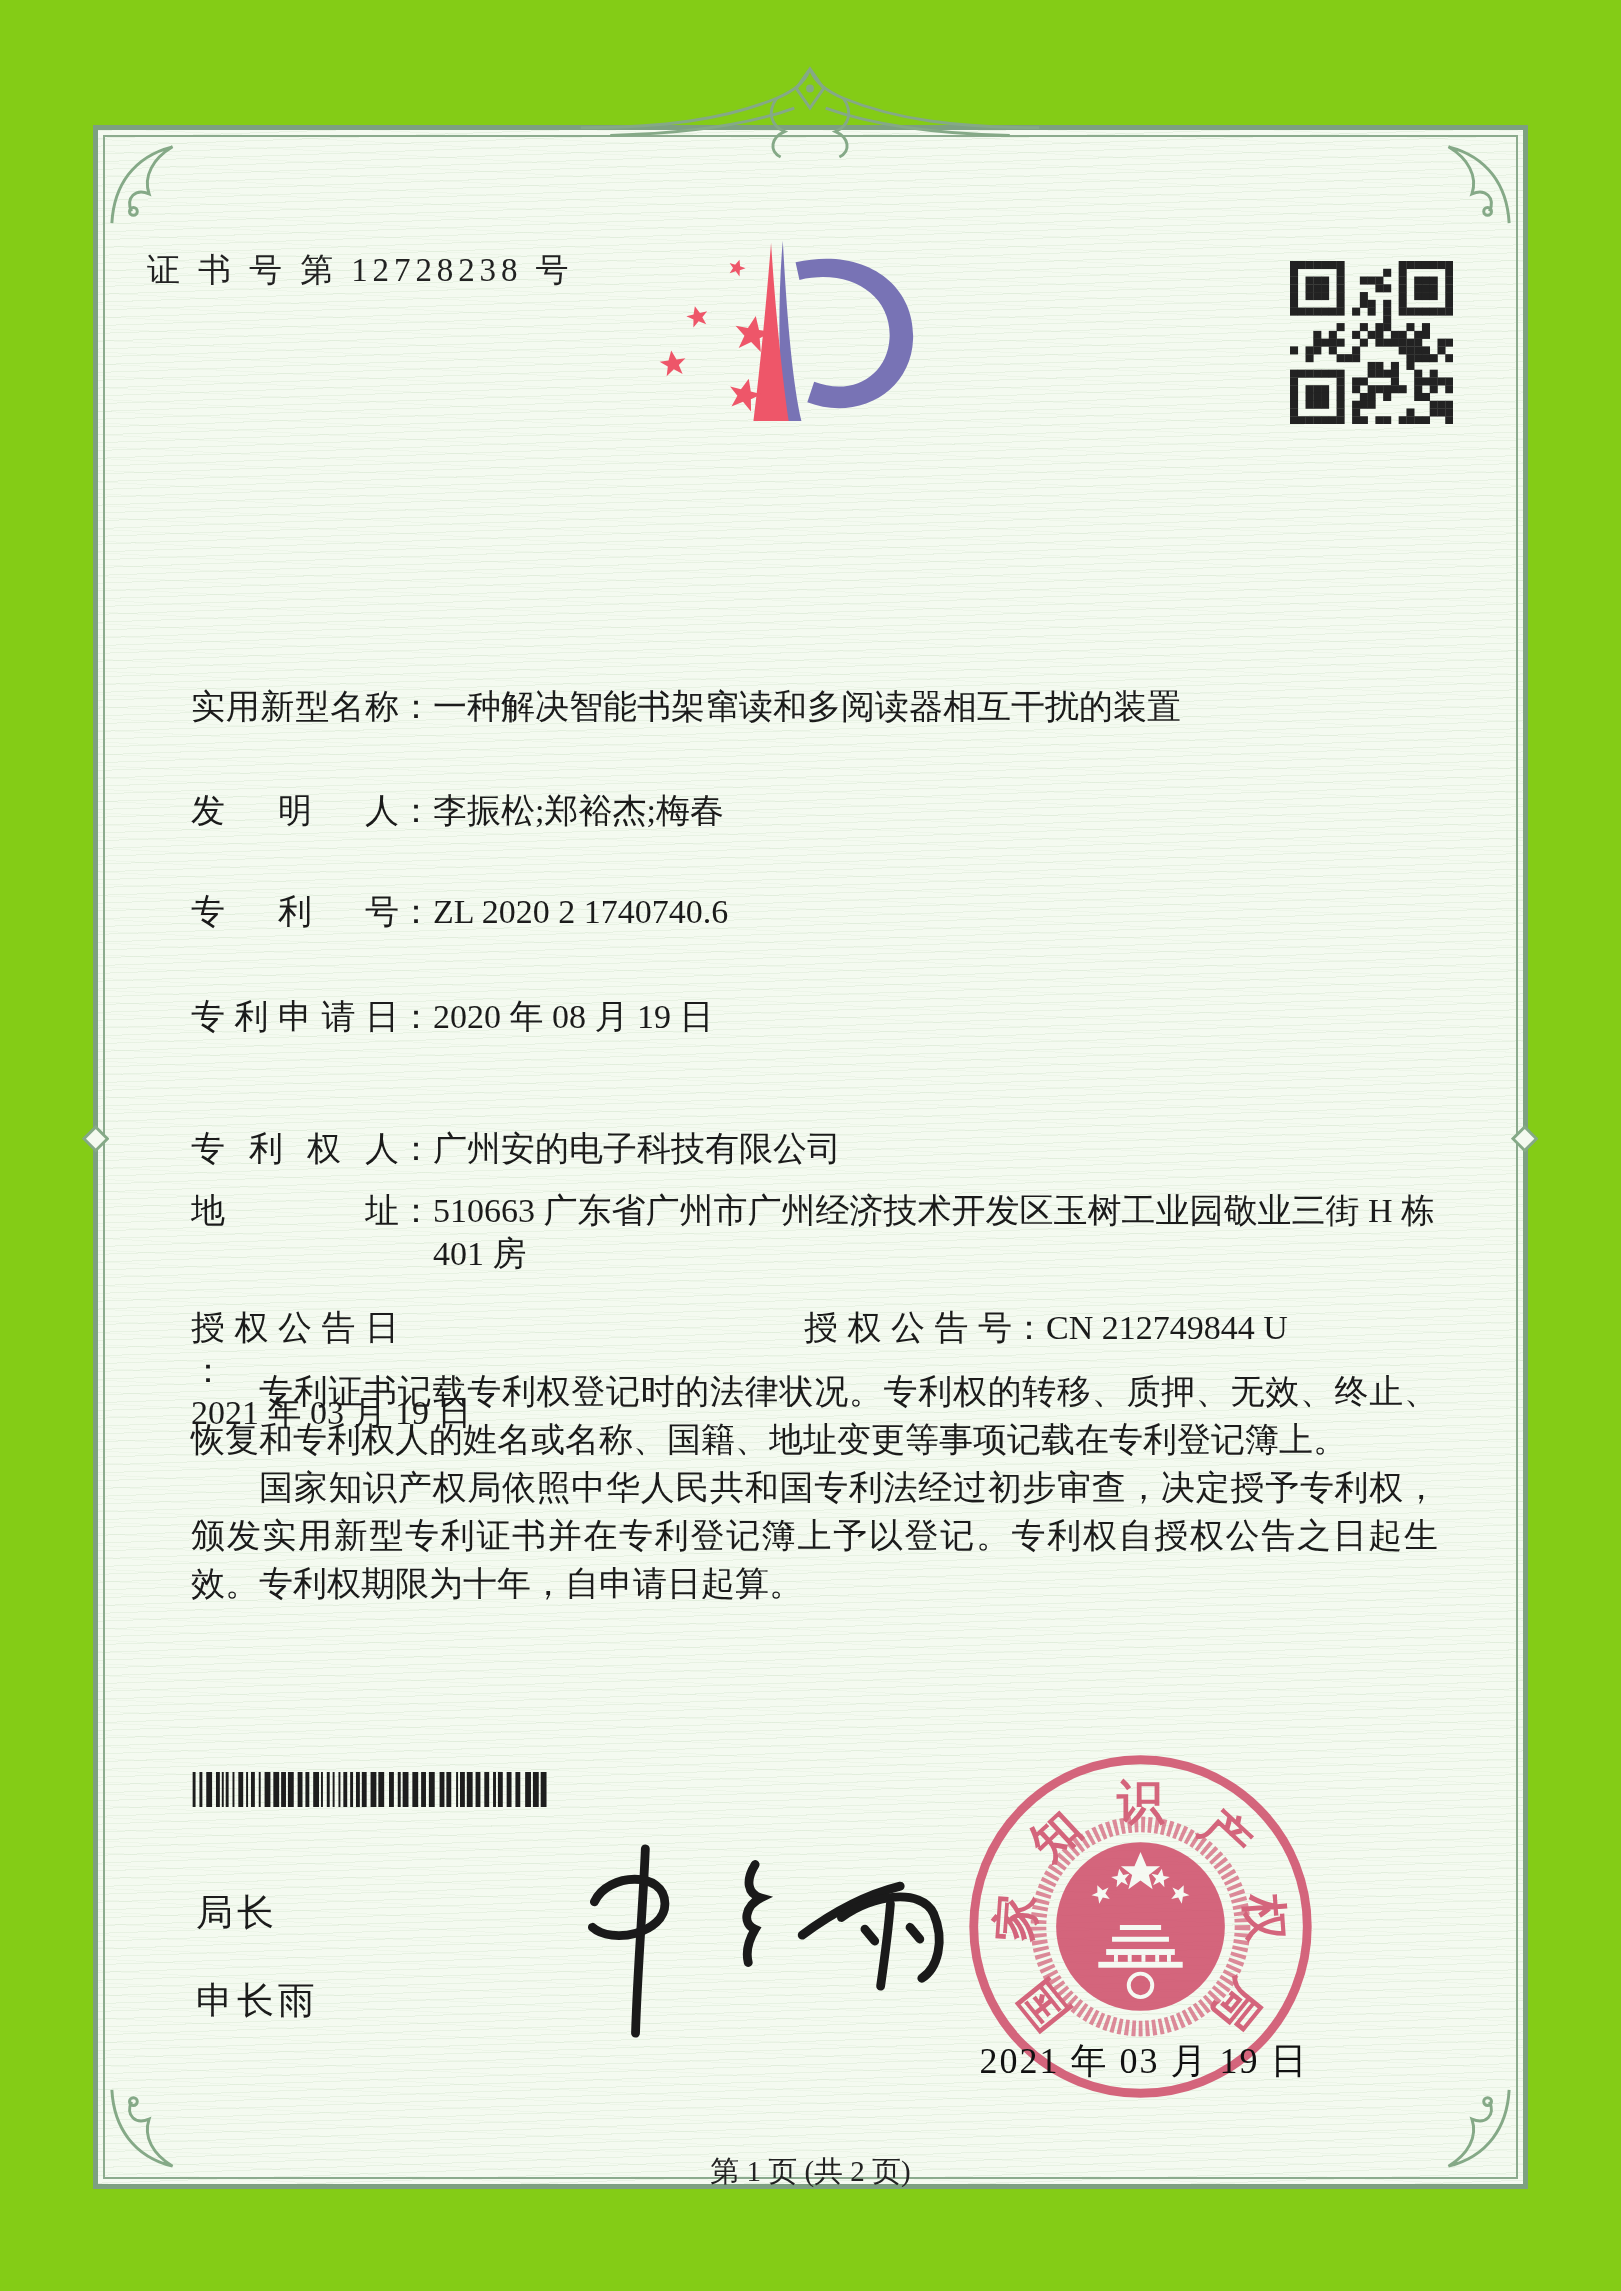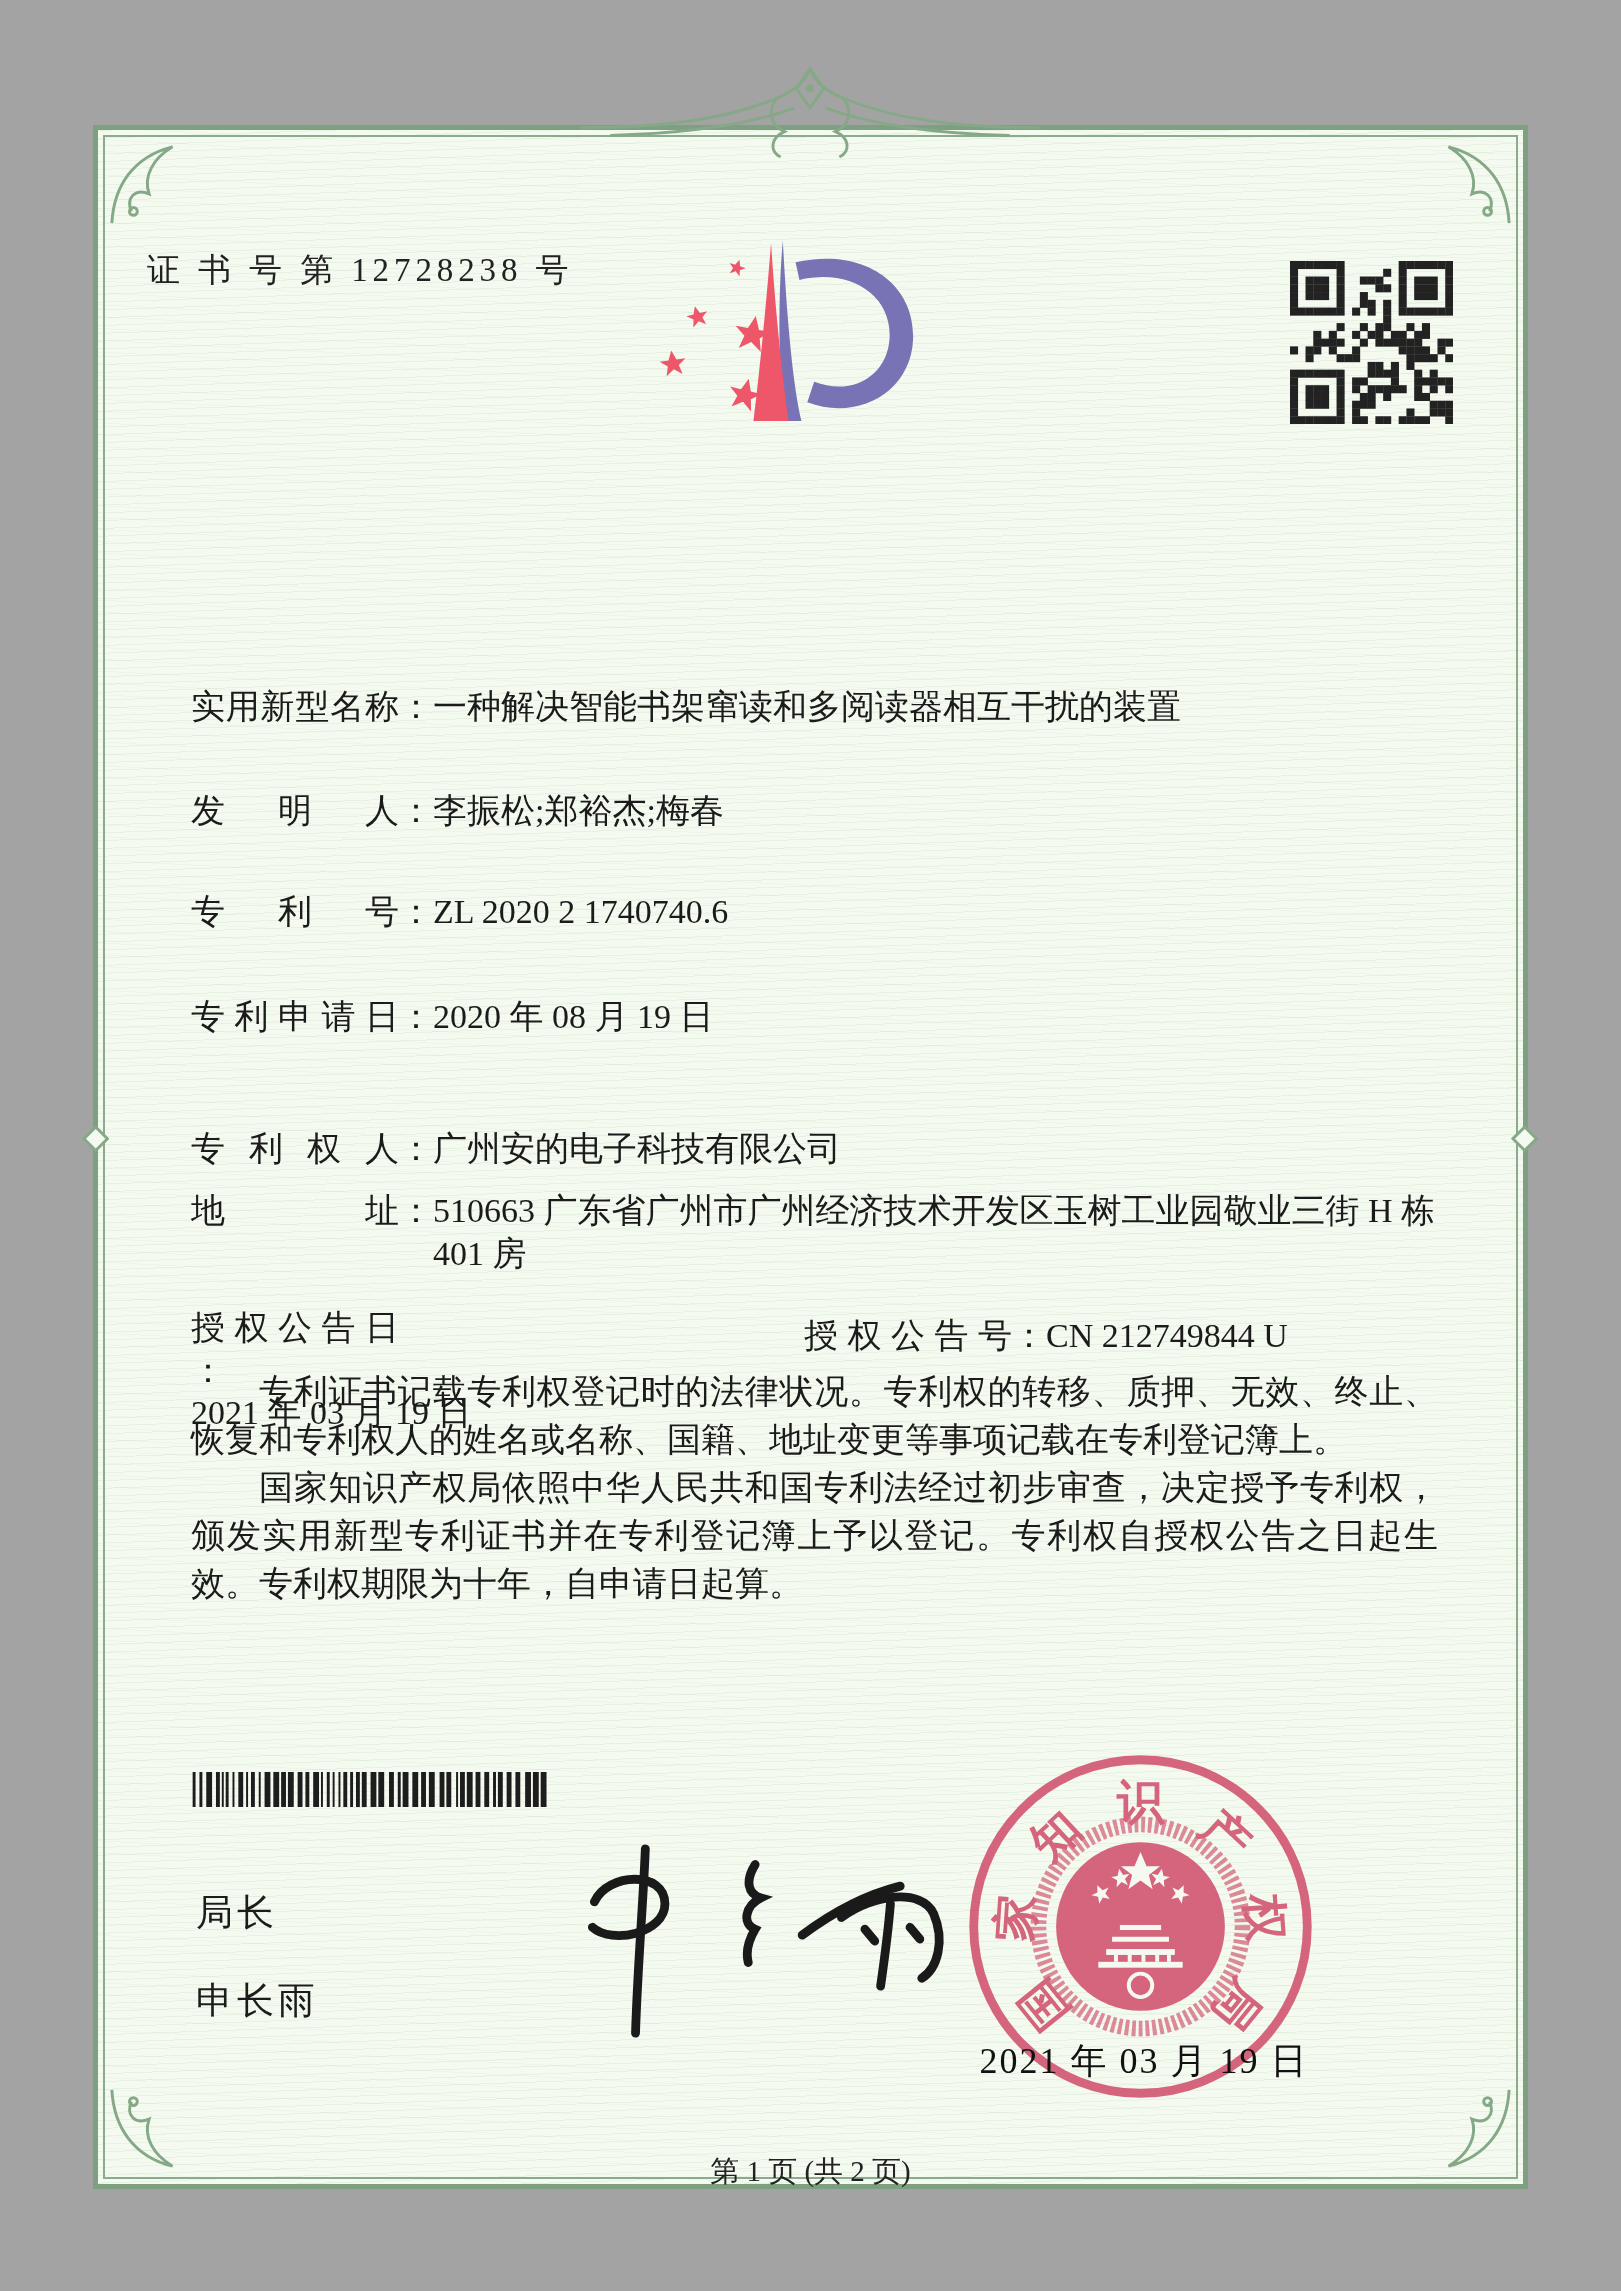--- a/index.html
+++ b/index.html
@@ -1,19 +1,19 @@
 <!DOCTYPE html>
 <html><head>
 <meta charset="utf-8">
 <style>
   html,body{margin:0;padding:0;background:#ffffff;}
   .page{
     position:relative;
     width:1621px;height:2292px;
-    background:#a3a3a3;
+    background:#84cc16;
     font-family:"Liberation Serif","DejaVu Serif",serif;
     color:#1c1c1c;
     overflow:hidden;
   }
   .frame{
     position:absolute;left:93px;top:125px;width:1435px;height:2064px;
     border:5.9px solid #7da081;
     box-sizing:border-box;
     background-color:#f4faf0;
     background-image:
@@ -48,21 +48,21 @@
   .fcolon{flex:0 0 auto;}
   .fvalue{flex:0 0 auto;}
   .fvalue.wrap{display:inline-block;width:1019px;white-space:normal;}
   .row-name{top:686px;}
   .row-inventor{top:790px;}
   .row-patentno{top:891px;}
   .row-filing{top:996px;}
   .row-patentee{top:1128px;}
   .row-address{top:1190px;}
   .row-grant{top:1307px;width:1245px;flex-direction:column;}
-  .grant-no-group{position:absolute;left:613px;top:8px;display:flex;font-family:Liberation Serif, serif;}
+  .grant-no-group{position:absolute;left:613px;top:0;display:flex;font-family:Liberation Serif, serif;}
   .paragraphs{
     position:absolute;left:191px;top:1368px;width:1247px;
     font-size:34px;line-height:48px;text-align:justify;color:#1b1b1b;
   }
   .paragraphs p{margin:0;text-indent:2em;}
   .barcode{position:absolute;left:191px;top:1772px;}
   .director-label{position:absolute;left:196px;top:1888px;font-size:37px;letter-spacing:3.9px;}
   .director-name{position:absolute;left:196px;top:1976px;font-size:37px;letter-spacing:3.9px;}
   .signature{position:absolute;left:412px;top:1831px;}
   .seal{position:absolute;left:959px;top:1745px;}

